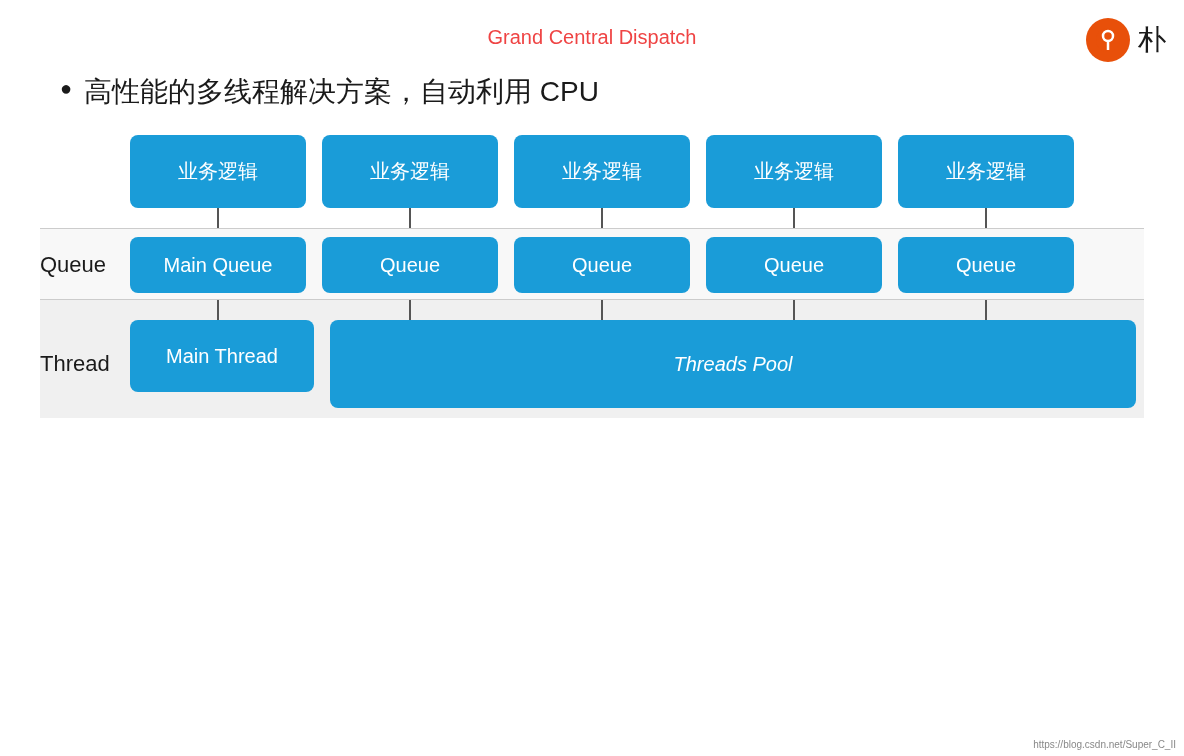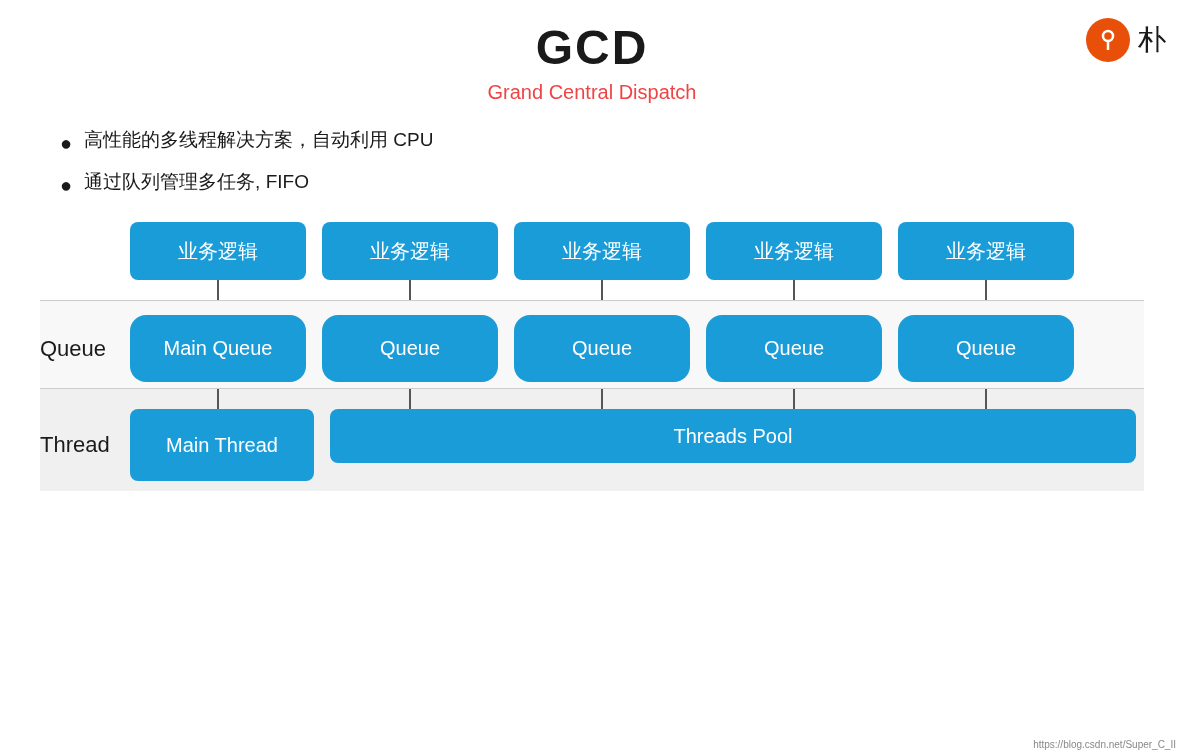--- a/index.html
+++ b/index.html
@@ -37,21 +37,21 @@
       margin-top: 6px;
       font-weight: 400;
     }
 
     
     .bullet-list {
       margin: 22px 0 22px 20px;
       list-style: none;
     }
     .bullet-list li {
-      font-size: 19px;
+      font-size: 28px;
       color: #1a1a1a;
       margin-bottom: 10px;
       line-height: 1.5;
       display: flex;
       align-items: flex-start;
     }
     .bullet-list li::before {
       content: "●";
       margin-right: 12px;
       font-size: 20px;
@@ -74,21 +74,21 @@
       margin-bottom: 0;
       position: relative;
     }
 
     
     .row-queue {
       display: flex;
       align-items: center;
       border-top: 1.5px solid #ccc;
       border-bottom: 1.5px solid #ccc;
-      padding: 14px 0 6px 0;
+      padding: 8px 0 6px 0;
       position: relative;
       background: #f8f8f8;
     }
 
     
     .row-thread {
       display: flex;
       align-items: center;
       padding: 6px 0 6px 0;
       position: relative;
@@ -119,49 +119,49 @@
       font-weight: 500;
       display: flex;
       align-items: center;
       justify-content: center;
       text-align: center;
     }
 
     
     .biz-box {
       width: 176px;
-      height: 58px;
+      height: 73px;
       margin: 0 8px 0 8px;
     }
     .biz-box:first-child {
       margin-left: 0;
     }
 
     
     .queue-box {
       width: 176px;
-      height: 67px;
+      height: 56px;
       margin: 0 8px 0 8px;
-      border-radius: 16px;
     }
     .queue-box:first-child {
       margin-left: 0;
     }
 
     
     .thread-main-box {
       width: 184px;
       height: 72px;
       margin: 0 8px 0 0;
       flex-shrink: 0;
     }
     .thread-pool-box {
       flex: 1;
-      height: 54px;
+      height: 88px;
       margin: 0 8px 0 8px;
+      font-style: italic;
     }
 
     
     .connector-container {
       display: flex;
       padding-left: 90px;
       height: 20px;
     }
     .connector-cell {
       width: 176px;
@@ -229,27 +229,25 @@
       <svg width="28" height="28" viewBox="0 0 28 28" fill="none">
         <circle cx="14" cy="14" r="12" fill="#e8500a"></circle>
         <circle cx="14" cy="10" r="5" fill="none" stroke="white" stroke-width="2.5"></circle>
         <line x1="14" y1="15" x2="14" y2="24" stroke="white" stroke-width="2.5"></line>
       </svg>
     </div>
     <span class="logo-text">朴</span>
   </div>
 
   <div class="header">
-    <div class="main-title">GCD</div>
     <div class="subtitle">Grand Central Dispatch</div>
   </div>
 
   <ul class="bullet-list">
     <li>高性能的多线程解决方案，自动利用 CPU</li>
-    <li>通过队列管理多任务, FIFO</li>
   </ul>
 
   <div class="diagram-area">
 
     <div class="row-business">
       <div class="row-cells">
         <div class="blue-box biz-box">业务逻辑</div>
         <div class="blue-box biz-box">业务逻辑</div>
         <div class="blue-box biz-box">业务逻辑</div>
         <div class="blue-box biz-box">业务逻辑</div>

